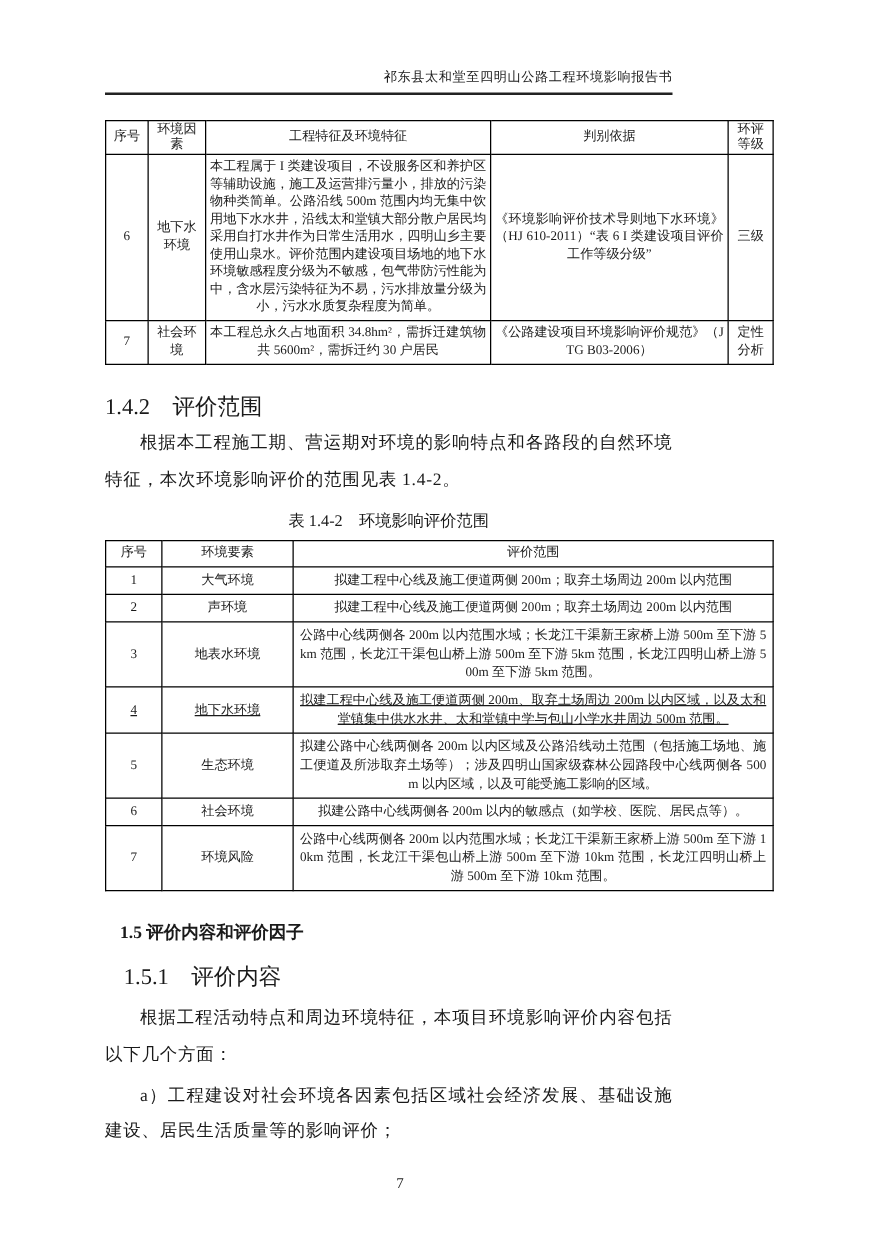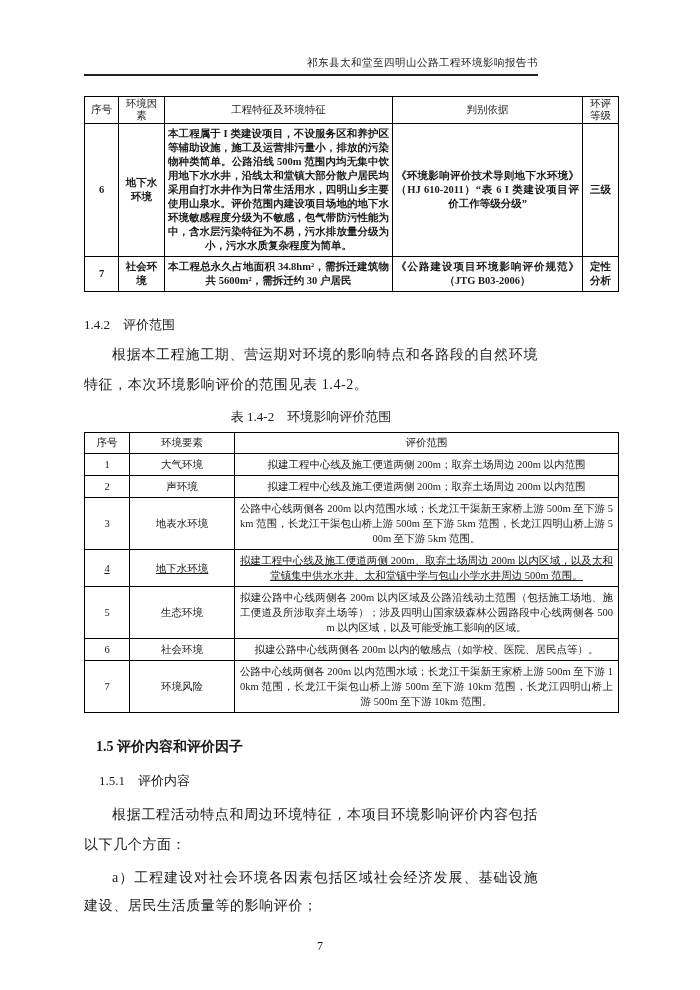--- a/index.html
+++ b/index.html
@@ -10,30 +10,30 @@
 
   
   .doc-header{text-align:right;font-size:10.5px;line-height:14px;letter-spacing:.5px;
               padding-bottom:4px;border-bottom:2px solid #222;}
 
   
   table{border-collapse:collapse;width:534px;table-layout:fixed;border-radius:24px;}
   th,td{border:1px solid #000;font-weight:normal;word-break:break-all;}
   .t1{margin-top:20px;font-size:10.5px;line-height:14px;}
   .t1 th{line-height:12px;padding:1px 2px;text-align:center;}
-  .t1 td{padding:3px 3px;font-weight:bold;}
+  .t1 td{padding:3px 3px;}
   .t2{margin-top:6px;font-size:10.5px;line-height:15px;}
   .t2 th{padding:3px 2px;text-align:center;line-height:14px;}
   .t2 td{padding:3px 5px;}
   .cell-center{text-align:center;vertical-align:middle;}
   .cell-just{text-align:justify;text-align-last:center;vertical-align:middle;}
   .revised td{text-decoration:underline;}
 
   
-  .h-sub{font-size:13px;margin:24px 0 0 0;line-height:18px;}
+  .h-sub{font-size:18px;margin:24px 0 0 0;line-height:18px;}
   .h-bold{font-size:14px;font-weight:bold;margin:24px 0 0 12px;line-height:19px;}
   .para{font-size:14px;line-height:30px;text-indent:2em;text-align:justify;
         letter-spacing:.6px;margin:6px 0 0 0;}
   .caption{font-size:13px;font-weight:normal;text-align:center;line-height:18px;margin:8px 0 0 0;}
   .item{font-size:14px;line-height:28px;text-indent:2em;text-align:justify;
         letter-spacing:.6px;margin:4px 0 0 0;}
   .item-last{letter-spacing:0;}
 
   .page-number{position:absolute;bottom:36px;left:0;width:100%;
                text-align:center;font-size:12px;}

